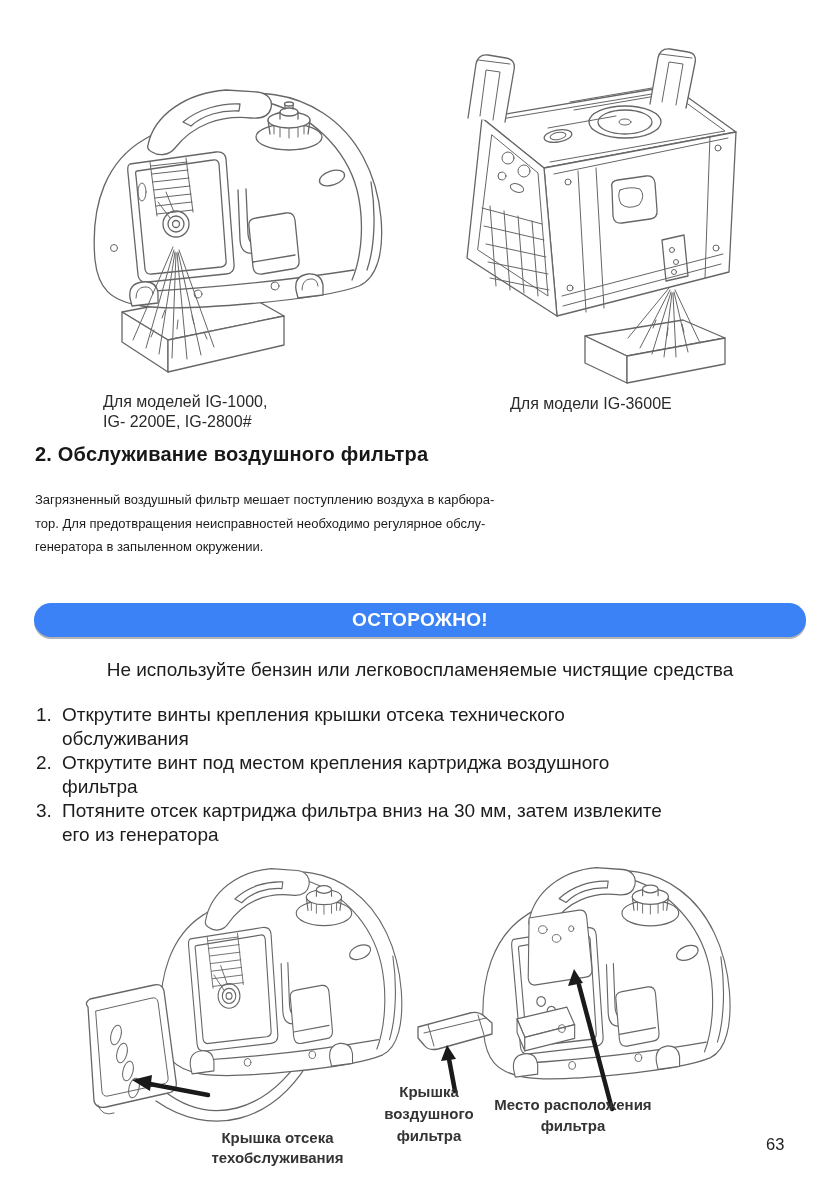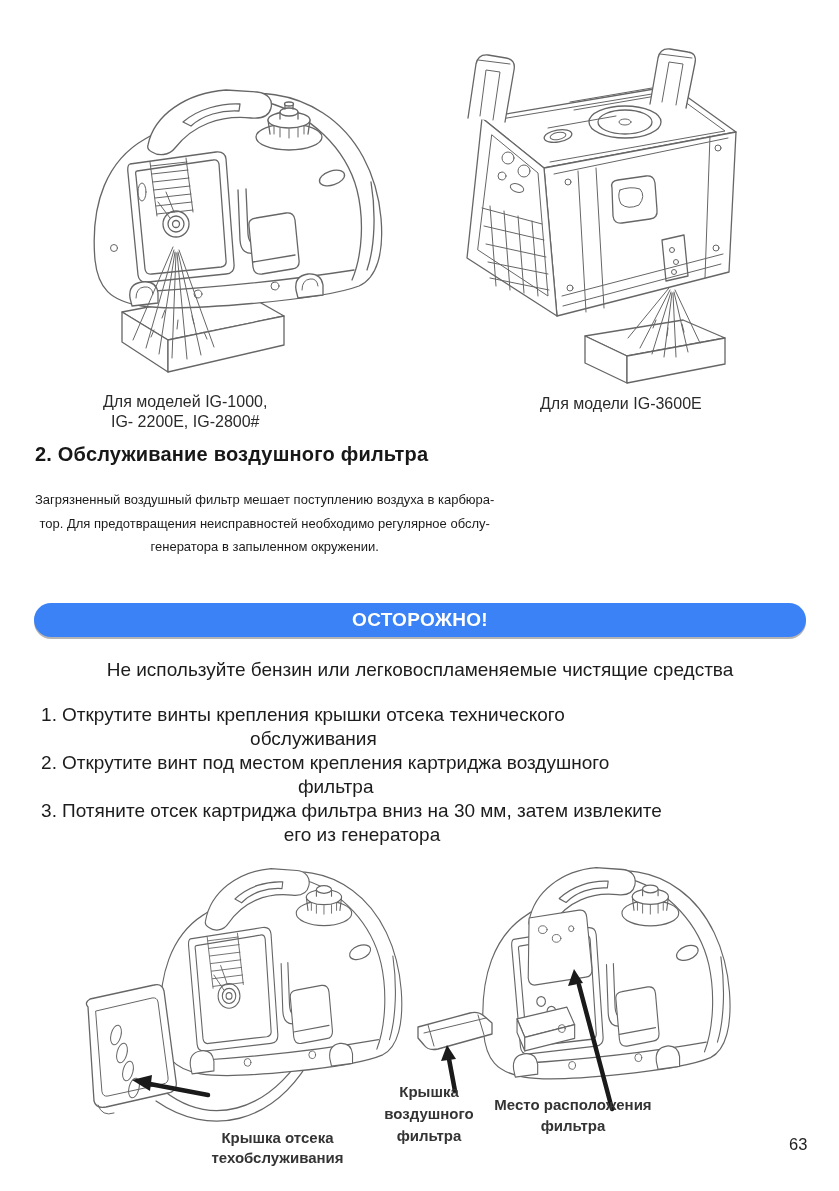--- a/index.html
+++ b/index.html
@@ -2,35 +2,35 @@
 <html style="--line: #666666;"><head>
 <meta charset="utf-8">
 <style>
   html,body{margin:0;padding:0;background:#e8e8e8;}
   .page{
     position:relative; width:839px; height:1191px; margin:0 auto;
     background:#fff; overflow:hidden;
     font-family:"Liberation Sans","DejaVu Sans",sans-serif;
     color:#1c1c1c;
   }
-  .abs{position:absolute;text-align:center;}
+  .abs{position:absolute;}
   .tline{display:block; white-space:nowrap;}
   .caption{font-size:16px; line-height:20px; color:#2a2a2a;}
   .heading{font-size:20px; font-weight:bold; letter-spacing:.2px; color:#171717; white-space:nowrap;}
   .bodytext{font-size:13px; line-height:23.5px;}
   .banner{
     height:34px; border-radius:17px; display:flex; align-items:center; justify-content:center;
     box-shadow:0 2px 0 rgba(140,140,140,.65);
   }
   .banner-label{color:#fff; font-weight:bold; font-size:19px; letter-spacing:.3px;}
   .warn{font-size:19px; text-align:center; white-space:nowrap;}
   .step{display:flex; font-size:19px; line-height:24px;}
   .step-num{width:26px; flex:0 0 26px;}
   .fig-label{font-weight:bold; font-size:15px; color:#343434; text-align:center;}
-  .pagenum{font-size:16.5px; color:#222;margin-left:23px;}
+  .pagenum{font-size:16.5px; color:#222;}
   svg{display:block;}
   .ln{fill:none; stroke:var(--line,#666); stroke-width:1.3; stroke-linecap:round; stroke-linejoin:round;}
   .lnw{fill:#fff; stroke:var(--line,#666); stroke-width:1.3; stroke-linecap:round; stroke-linejoin:round;}
   .thin{fill:none; stroke:var(--line,#666); stroke-width:1; stroke-linecap:round;}
   .arrow{stroke:#1a1a1a; stroke-width:4.5; stroke-linecap:round;}
   .arrowhead{fill:#1a1a1a; stroke:none;}
 </style>
 </head>
 <body>
 
@@ -163,21 +163,21 @@
         <path d="M249 248 L208 298 M250 250 L220 308 M251 252 L232 314 M252 253 L244 317 M253 253 L256 317 M254 252 L268 312 M255 250 L280 303"></path>
         <path d="M236 280 L233 288 M248 288 L247 296 M262 284 L264 292"></path>
       </g>
     </svg>
   </div>
 
   <div class="abs caption" style="left:103px; top:392px;">
     <span class="tline">Для моделей IG-1000,</span>
     <span class="tline">IG- 2200E, IG-2800#</span>
   </div>
-  <div class="abs caption" style="left:510px; top:394px;margin-left:30px;">Для модели IG-3600E</div>
+  <div class="abs caption" style="left:510px; top:394px;">Для модели IG-3600E</div>
 
   <div class="abs heading" style="left:35px; top:443px;">2. Обслуживание воздушного фильтра</div>
   <div class="abs bodytext" style="left:35px; top:488px;">
     <span class="tline">Загрязненный воздушный фильтр мешает поступлению воздуха в карбюра-</span>
     <span class="tline">тор. Для предотвращения неисправностей необходимо регулярное обслу-</span>
     <span class="tline">генератора в запыленном окружении.</span>
   </div>
 
   <div class="abs banner" style="left: 34px; top: 603px; width: 772px; background: #3b82f6;">
     <span class="banner-label">ОСТОРОЖНО!</span>

